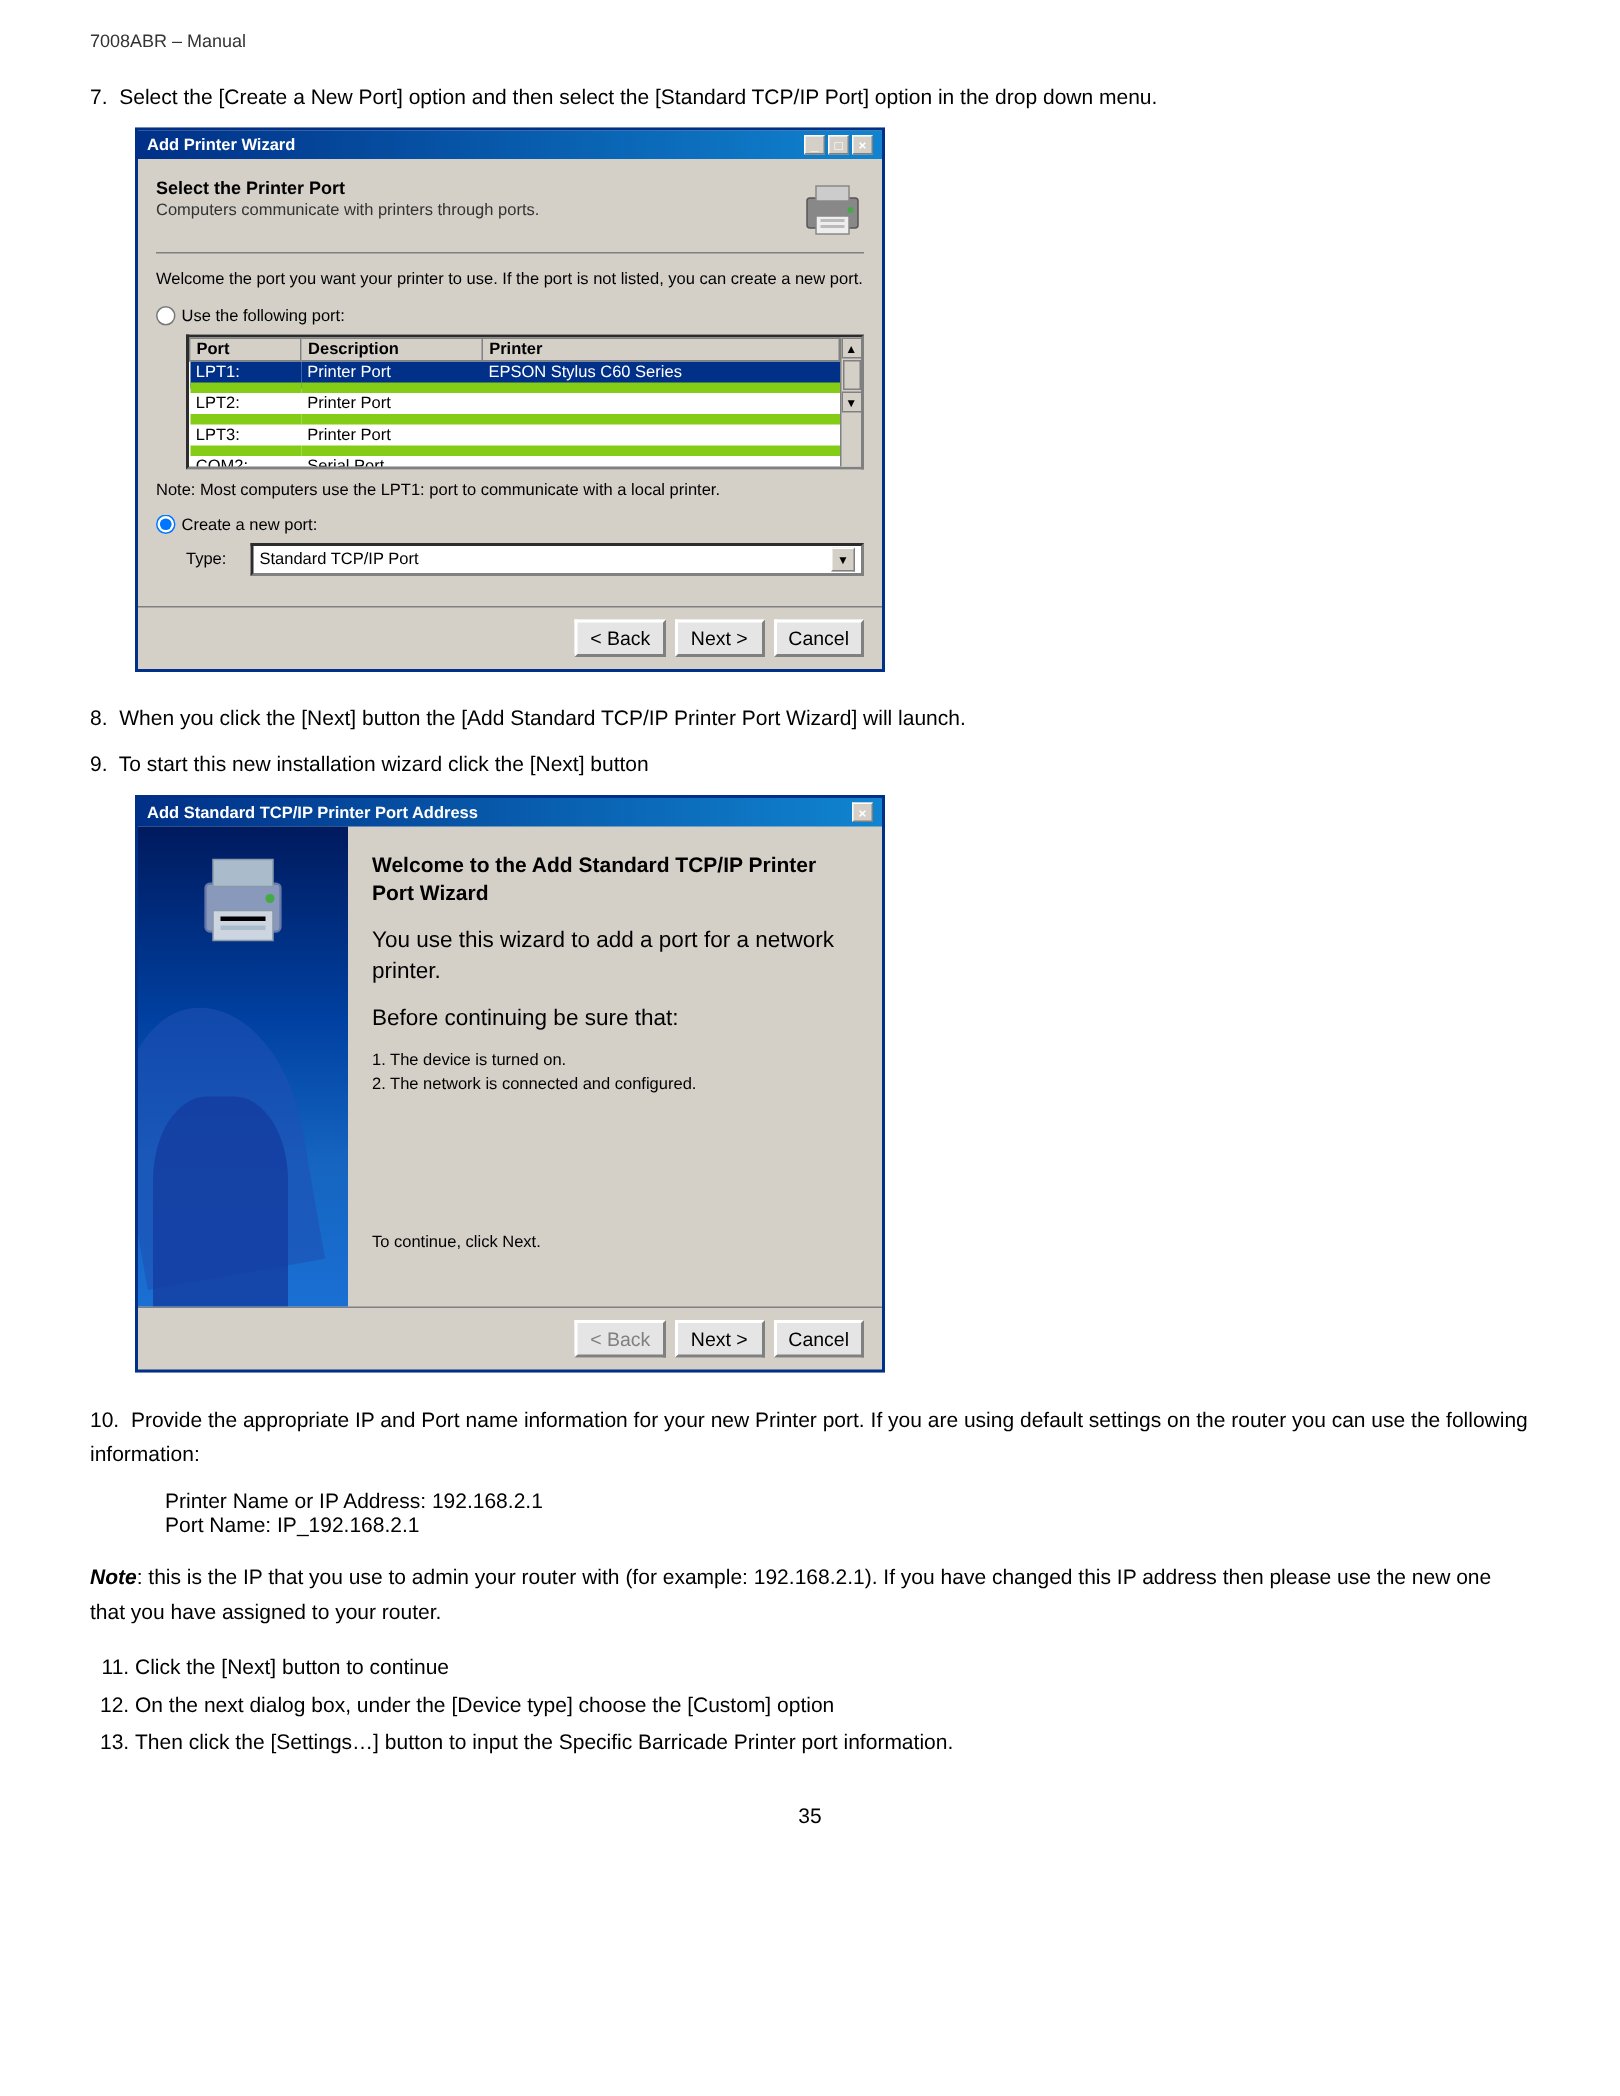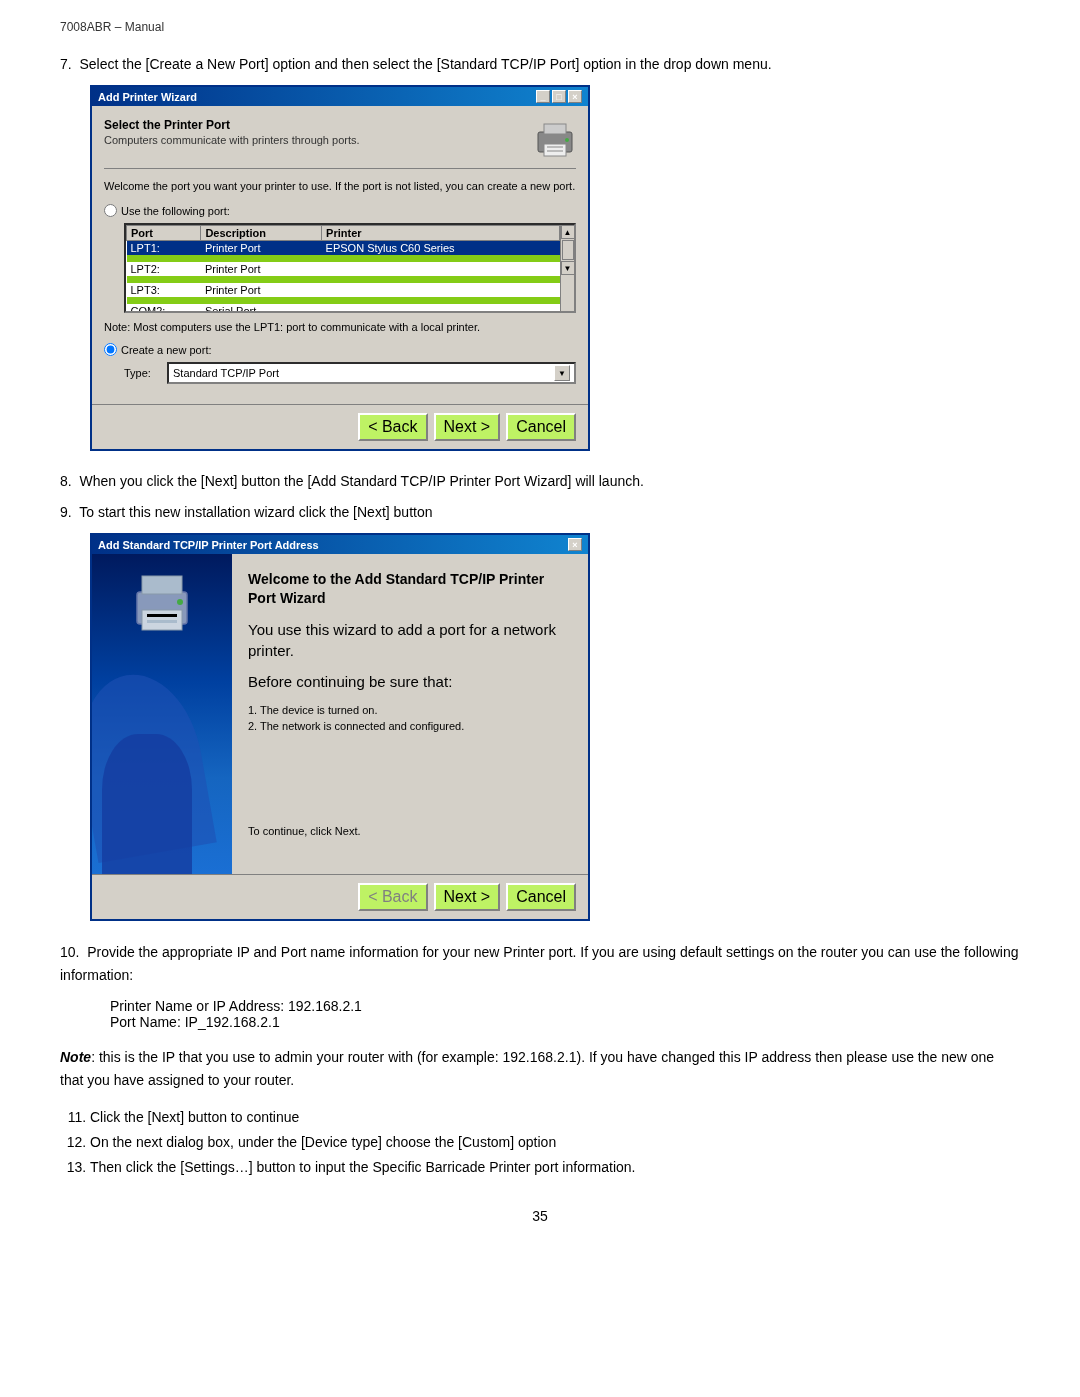--- a/index.html
+++ b/index.html
@@ -172,22 +172,22 @@
     .dialog-footer {
       display: flex;
       justify-content: flex-end;
       gap: 6px;
       padding: 8px 12px;
       border-top: 1px solid #808080;
     }
     .win-button {
       min-width: 60px;
       padding: 3px 8px;
-      font-size: 16px;
-      background: #bef264;
+      font-size: 13px;
+      background: #e5e5e5;
       border: 2px solid;
       border-top-color: #ffffff;
       border-left-color: #ffffff;
       border-right-color: #808080;
       border-bottom-color: #808080;
       cursor: pointer;
     }
     .win-button:disabled {
       color: #808080;
     }

